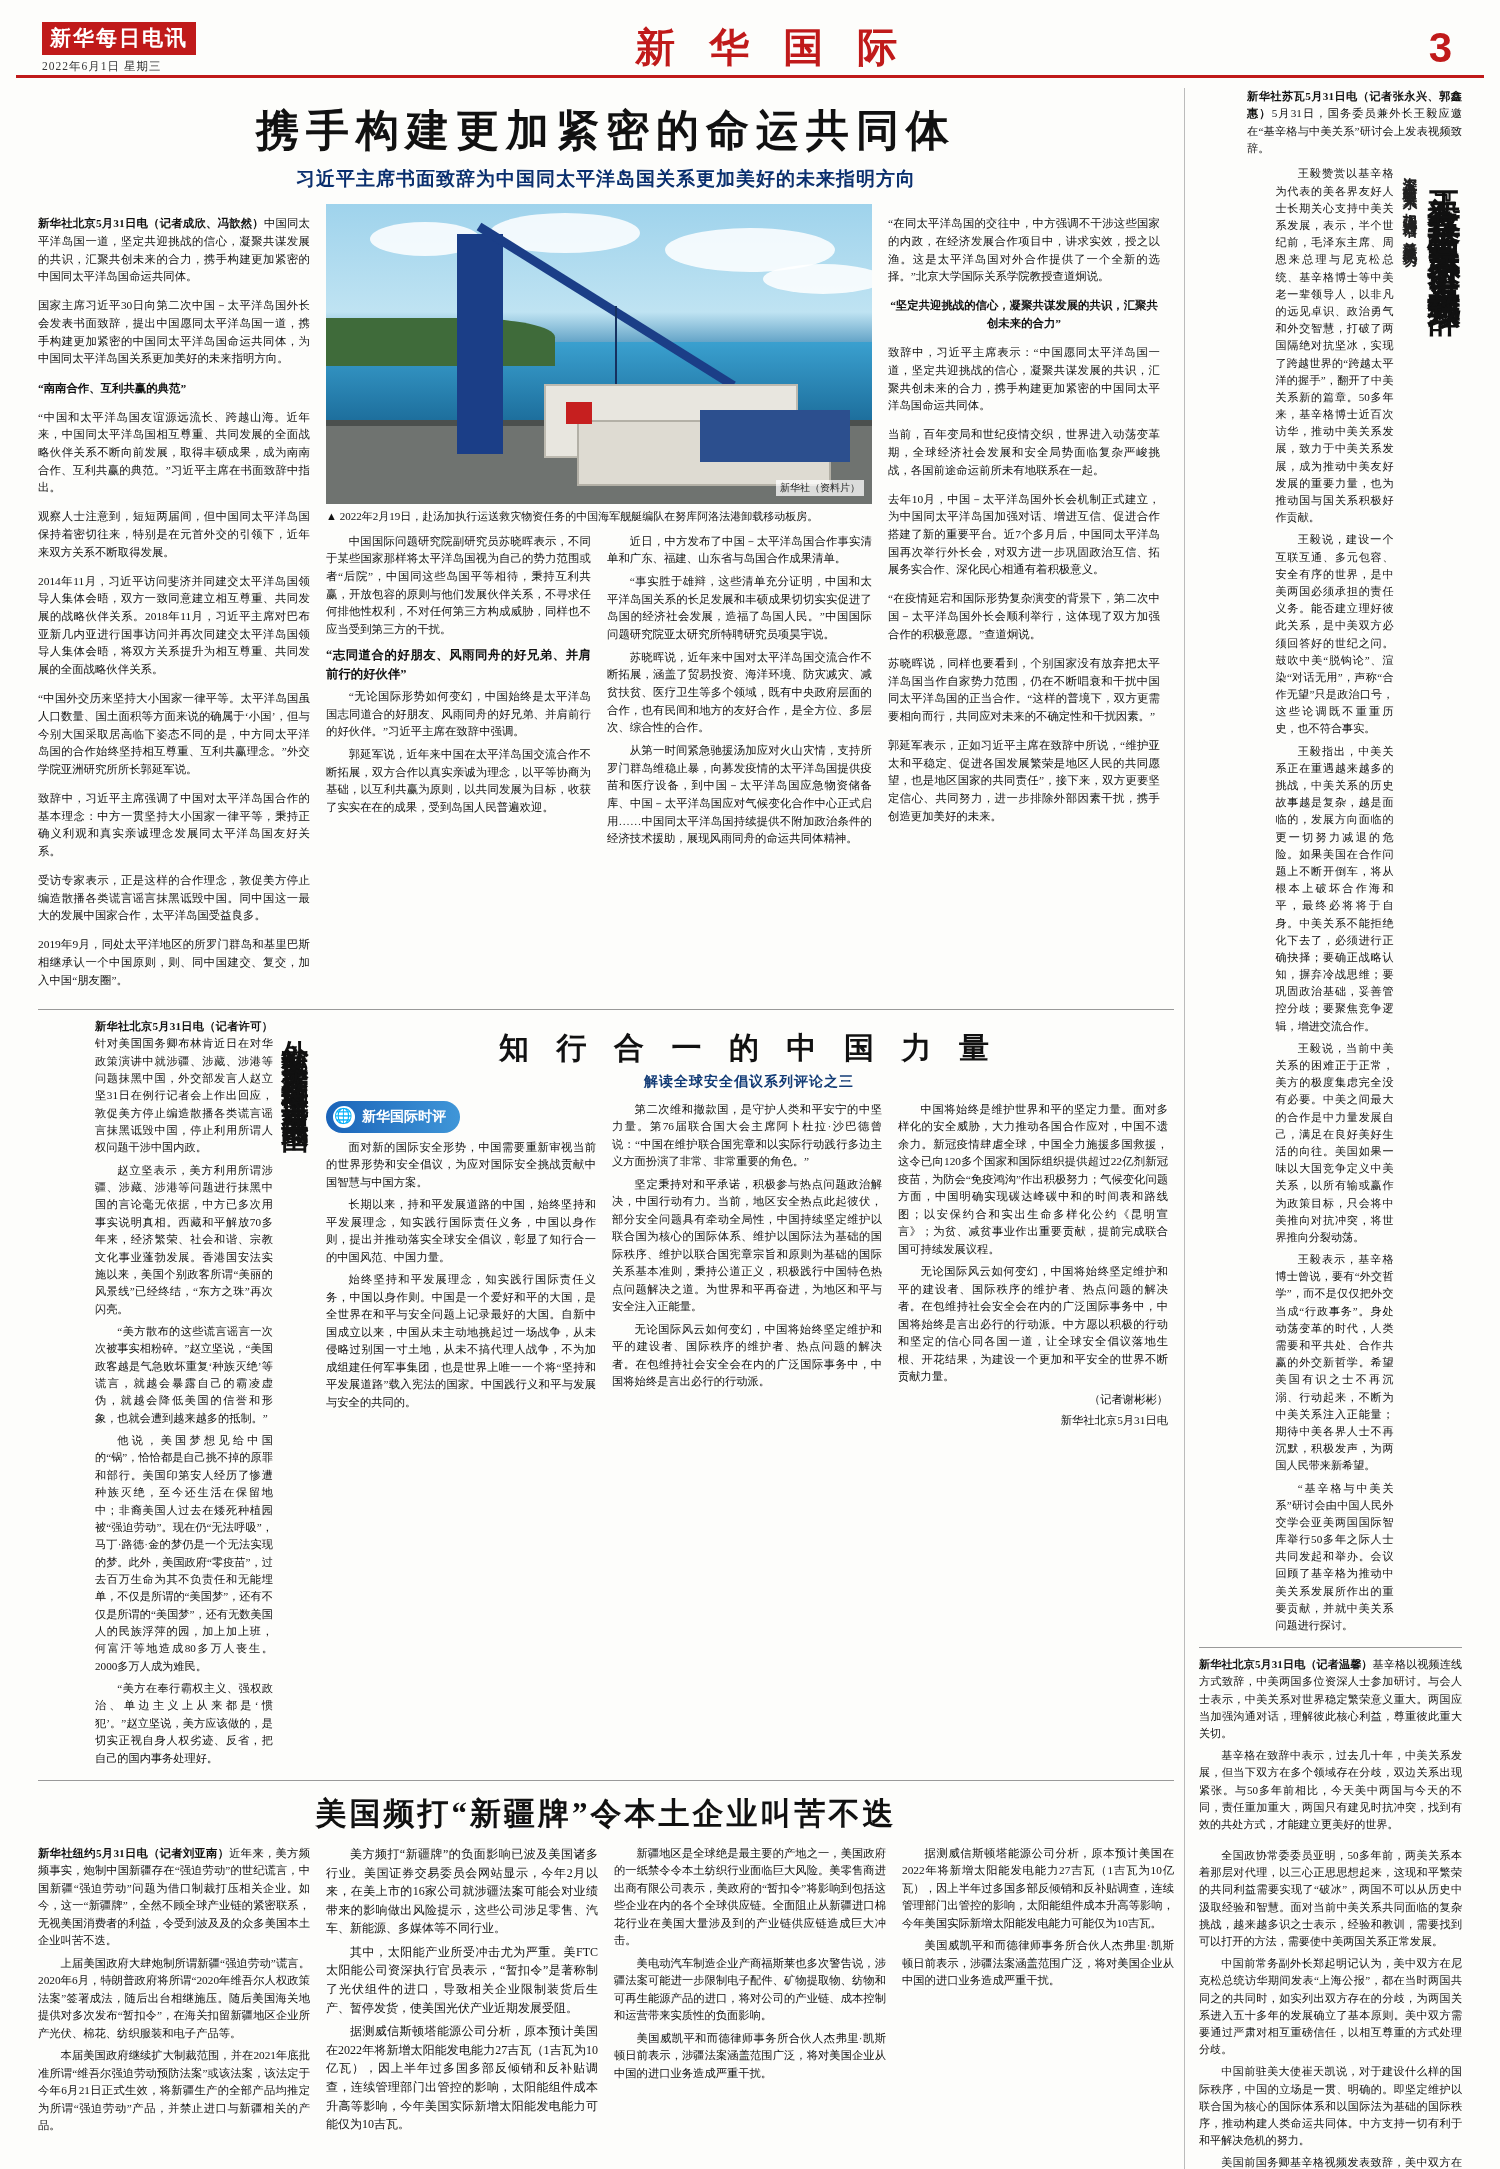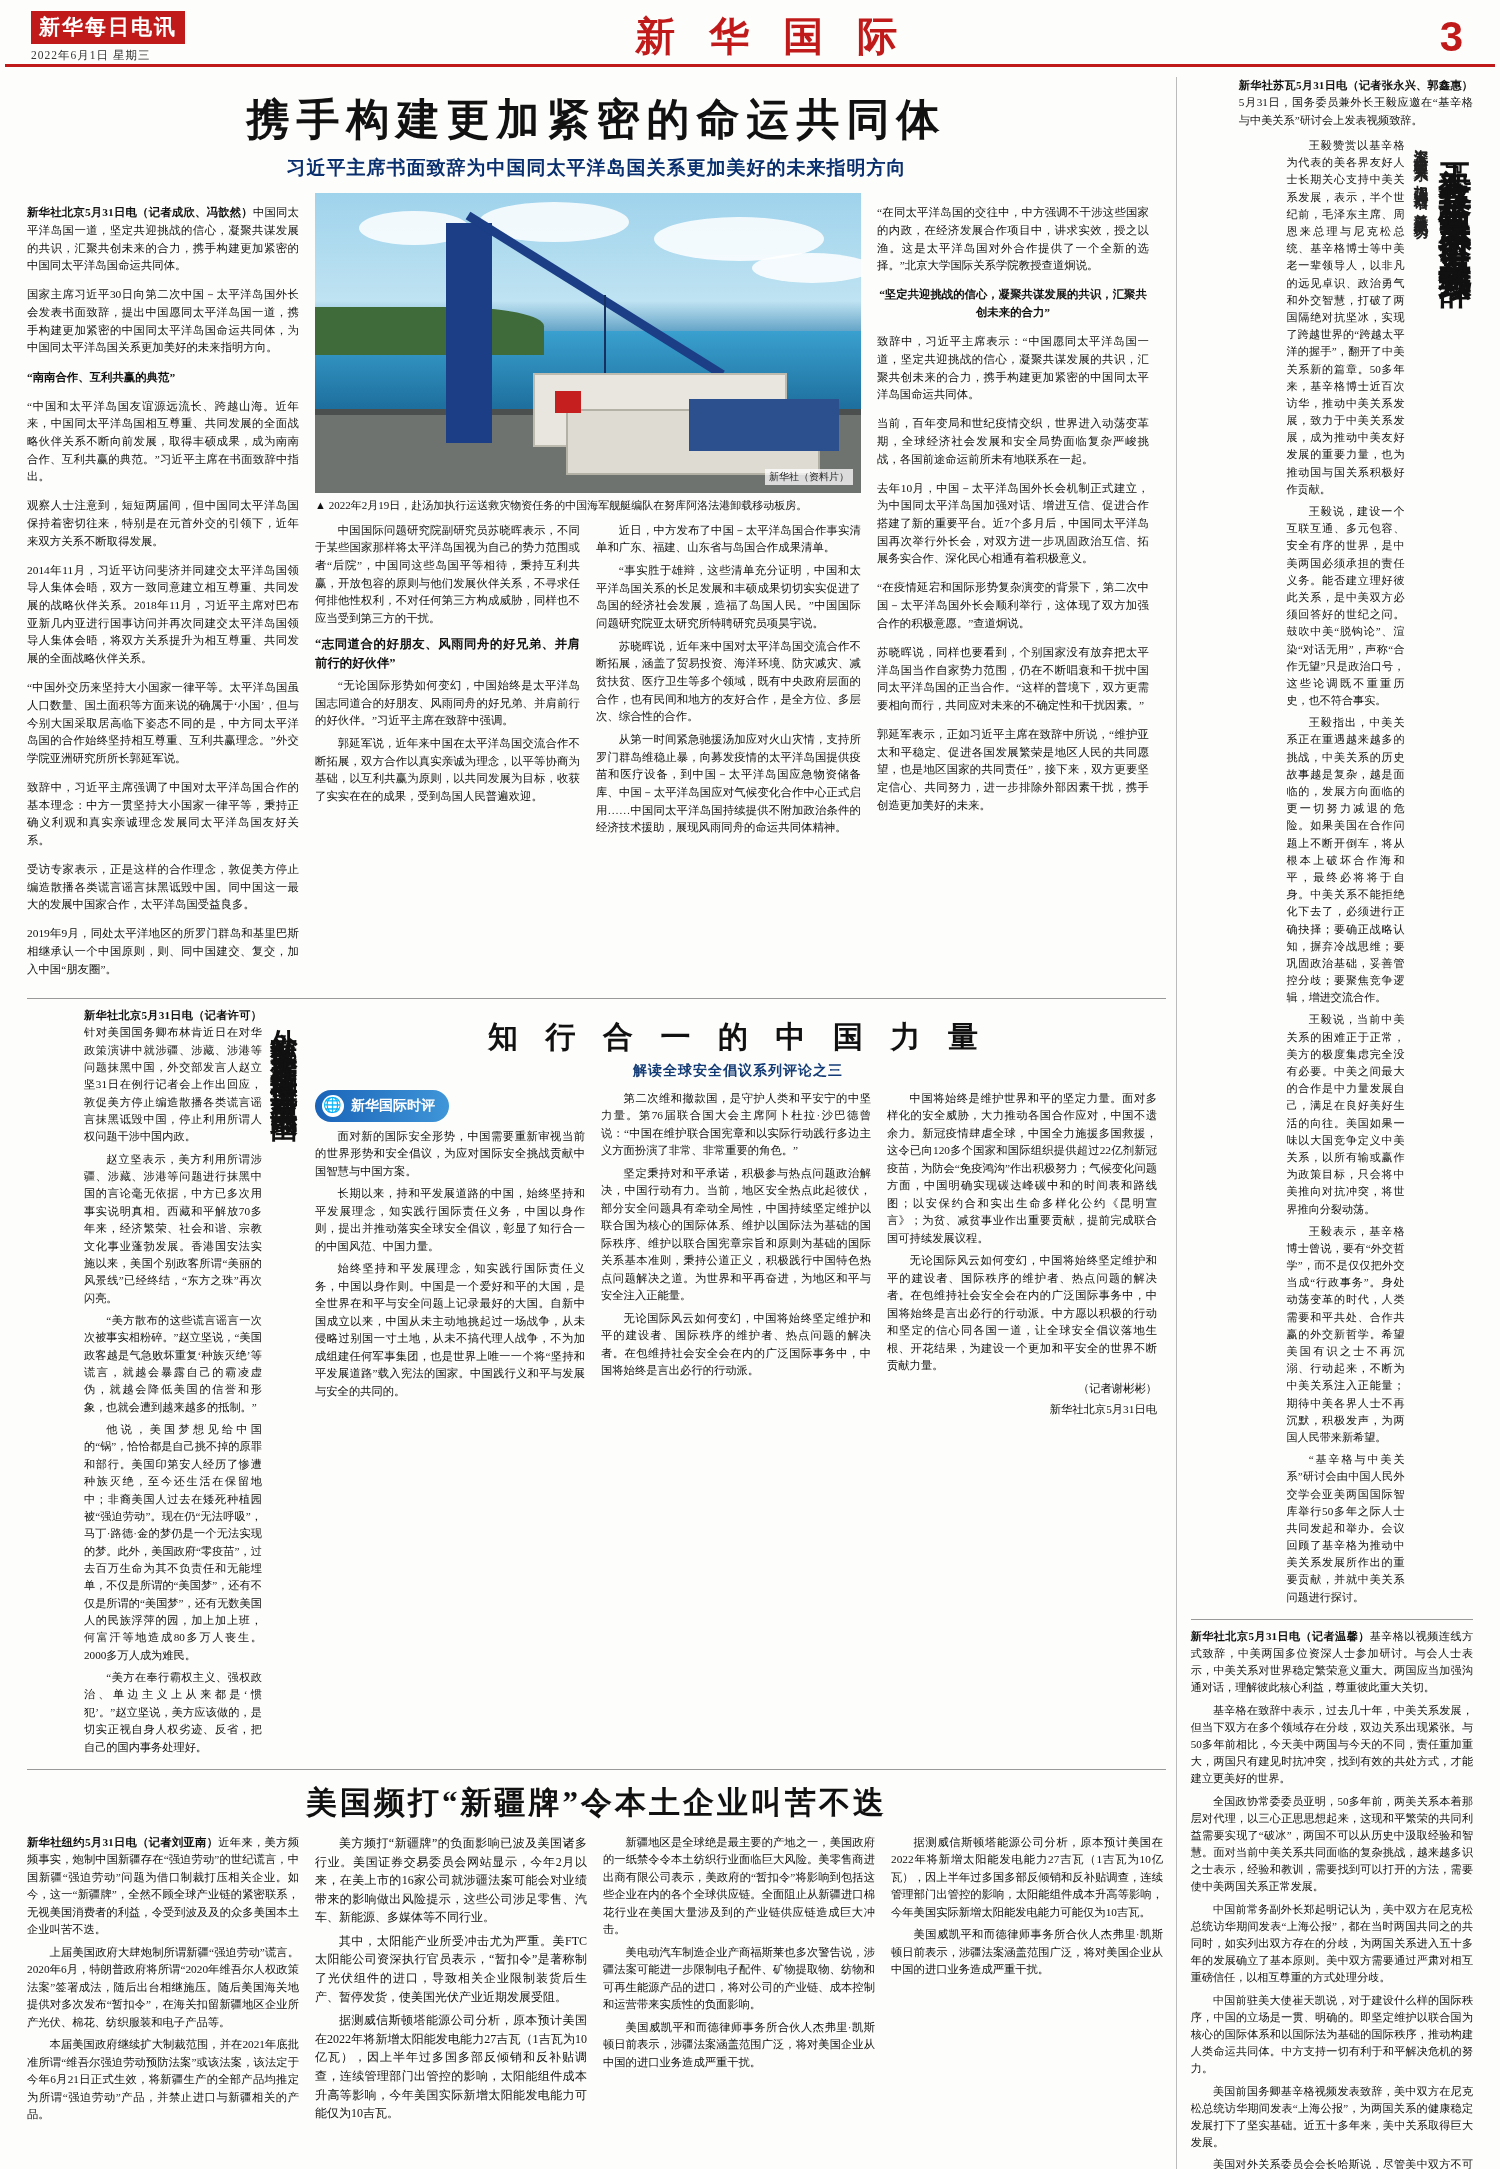--- a/index.html
+++ b/index.html
@@ -4,21 +4,21 @@
 <style>
   html,body{margin:0;padding:0;}
   body{
     width:1500px;height:2169px;
     background:#fdfdfb;
     font-family:"Liberation Serif",serif;
     color:#111;
     position:relative;
     overflow:hidden;
   }
-  .page{position:relative;width:1500px;height:1689px;padding:5px;box-sizing:border-box;}
+  .page{position:relative;width:1500px;height:1689px;padding:16px;box-sizing:border-box;}
 
   
   .masthead{
     display:flex;align-items:center;justify-content:space-between;
     padding:10px 26px 6px 26px;
     border-bottom:3px solid #c01a1a;
     height:62px;box-sizing:border-box;
   }
   .mast-left{display:flex;flex-direction:column;align-items:flex-start;}
   .mast-logo{
@@ -269,21 +269,21 @@
           <p style="margin:0 0 5px;text-indent:2em;">王毅说，当前中美关系的困难正于正常，美方的极度集虑完全没有必要。中美之间最大的合作是中力量发展自己，满足在良好美好生活的向往。美国如果一味以大国竞争定义中美关系，以所有输或赢作为政策目标，只会将中美推向对抗冲突，将世界推向分裂动荡。</p>
           <p style="margin:0 0 5px;text-indent:2em;">王毅表示，基辛格博士曾说，要有“外交哲学”，而不是仅仅把外交当成“行政事务”。身处动荡变革的时代，人类需要和平共处、合作共赢的外交新哲学。希望美国有识之士不再沉溺、行动起来，不断为中美关系注入正能量；期待中美各界人士不再沉默，积极发声，为两国人民带来新希望。</p>
           <p style="margin:0 0 5px;text-indent:2em;">“基辛格与中美关系”研讨会由中国人民外交学会亚美两国国际智库举行50多年之际人士共同发起和举办。会议回顾了基辛格为推动中美关系发展所作出的重要贡献，并就中美关系问题进行探讨。</p>
         </div>
       </div>
 
       <hr class="rule">
 
       <div style="font-size:11.1px;line-height:1.55;text-align:justify;">
         <p style="margin:0 0 5px;text-indent:0;"><b>新华社北京5月31日电（记者温馨）</b><span>基辛格以视频连线方式致辞，中美两国多位资深人士参加研讨。与会人士表示，中美关系对世界稳定繁荣意义重大。两国应当加强沟通对话，理解彼此核心利益，尊重彼此重大关切。</span></p>
-        <p style="margin:0 0 5px;text-indent:2em;">基辛格在致辞中表示，过去几十年，中美关系发展，但当下双方在多个领域存在分歧，双边关系出现紧张。与50多年前相比，今天美中两国与今天的不同，责任重加重大，两国只有建见时抗冲突，找到有效的共处方式，才能建立更美好的世界。</p>
+        <p style="margin:0 0 14px;text-indent:2em;">基辛格在致辞中表示，过去几十年，中美关系发展，但当下双方在多个领域存在分歧，双边关系出现紧张。与50多年前相比，今天美中两国与今天的不同，责任重加重大，两国只有建见时抗冲突，找到有效的共处方式，才能建立更美好的世界。</p>
         <p style="margin:0 0 5px;text-indent:2em;">全国政协常委委员亚明，50多年前，两美关系本着那层对代理，以三心正思思想起来，这现和平繁荣的共同利益需要实现了“破冰”，两国不可以从历史中汲取经验和智慧。面对当前中美关系共同面临的复杂挑战，越来越多识之士表示，经验和教训，需要找到可以打开的方法，需要使中美两国关系正常发展。</p>
         <p style="margin:0 0 5px;text-indent:2em;">中国前常务副外长郑起明记认为，美中双方在尼克松总统访华期间发表“上海公报”，都在当时两国共同之的共同时，如实列出双方存在的分歧，为两国关系进入五十多年的发展确立了基本原则。美中双方需要通过严肃对相互重磅信任，以相互尊重的方式处理分歧。</p>
         <p style="margin:0 0 5px;text-indent:2em;">中国前驻美大使崔天凯说，对于建设什么样的国际秩序，中国的立场是一贯、明确的。即坚定维护以联合国为核心的国际体系和以国际法为基础的国际秩序，推动构建人类命运共同体。中方支持一切有利于和平解决危机的努力。</p>
         <p style="margin:0 0 5px;text-indent:2em;">美国前国务卿基辛格视频发表致辞，美中双方在尼克松总统访华期间发表“上海公报”，为两国关系的健康稳定发展打下了坚实基础。近五十多年来，美中关系取得巨大发展。</p>
         <p style="margin:0 0 5px;text-indent:2em;">美国对外关系委员会会长哈斯说，尽管美中双方不可避免存在竞争和分歧，但在此背景下仍需找到合作领域，两国可以在应对气候变化、防止核扩散等更大安全共同利益的问题上开展合作。这需要两国政治家共同发挥智慧。</p>
       </div>
     </div>
   </div>
 </div>
 

